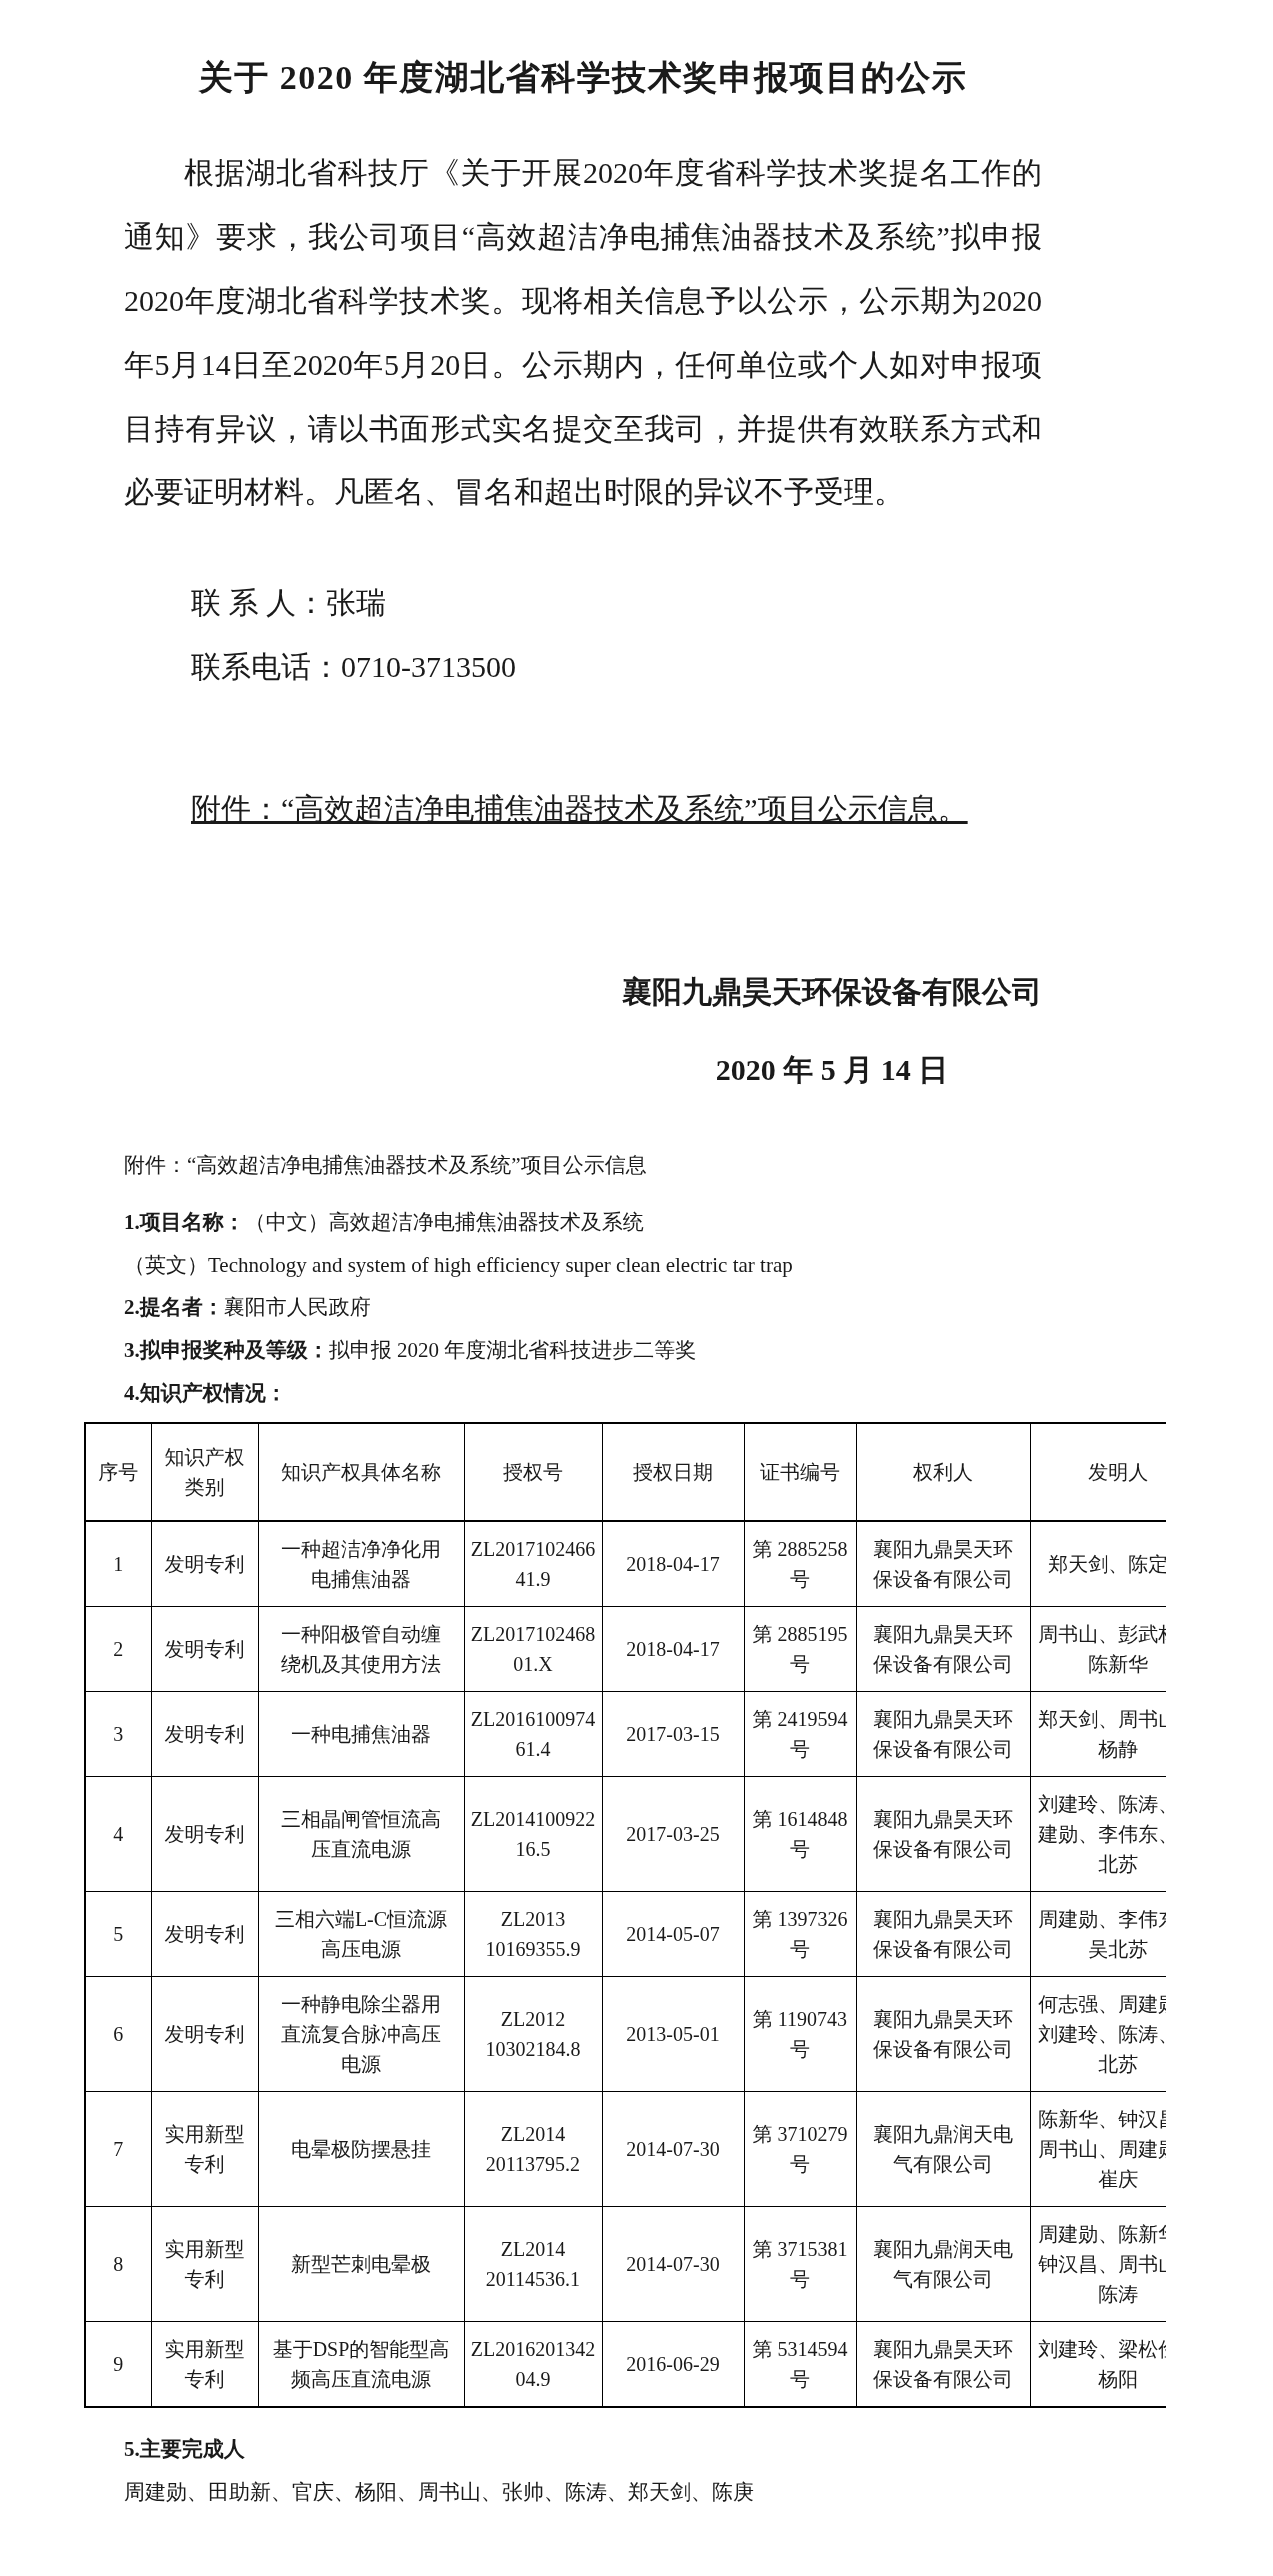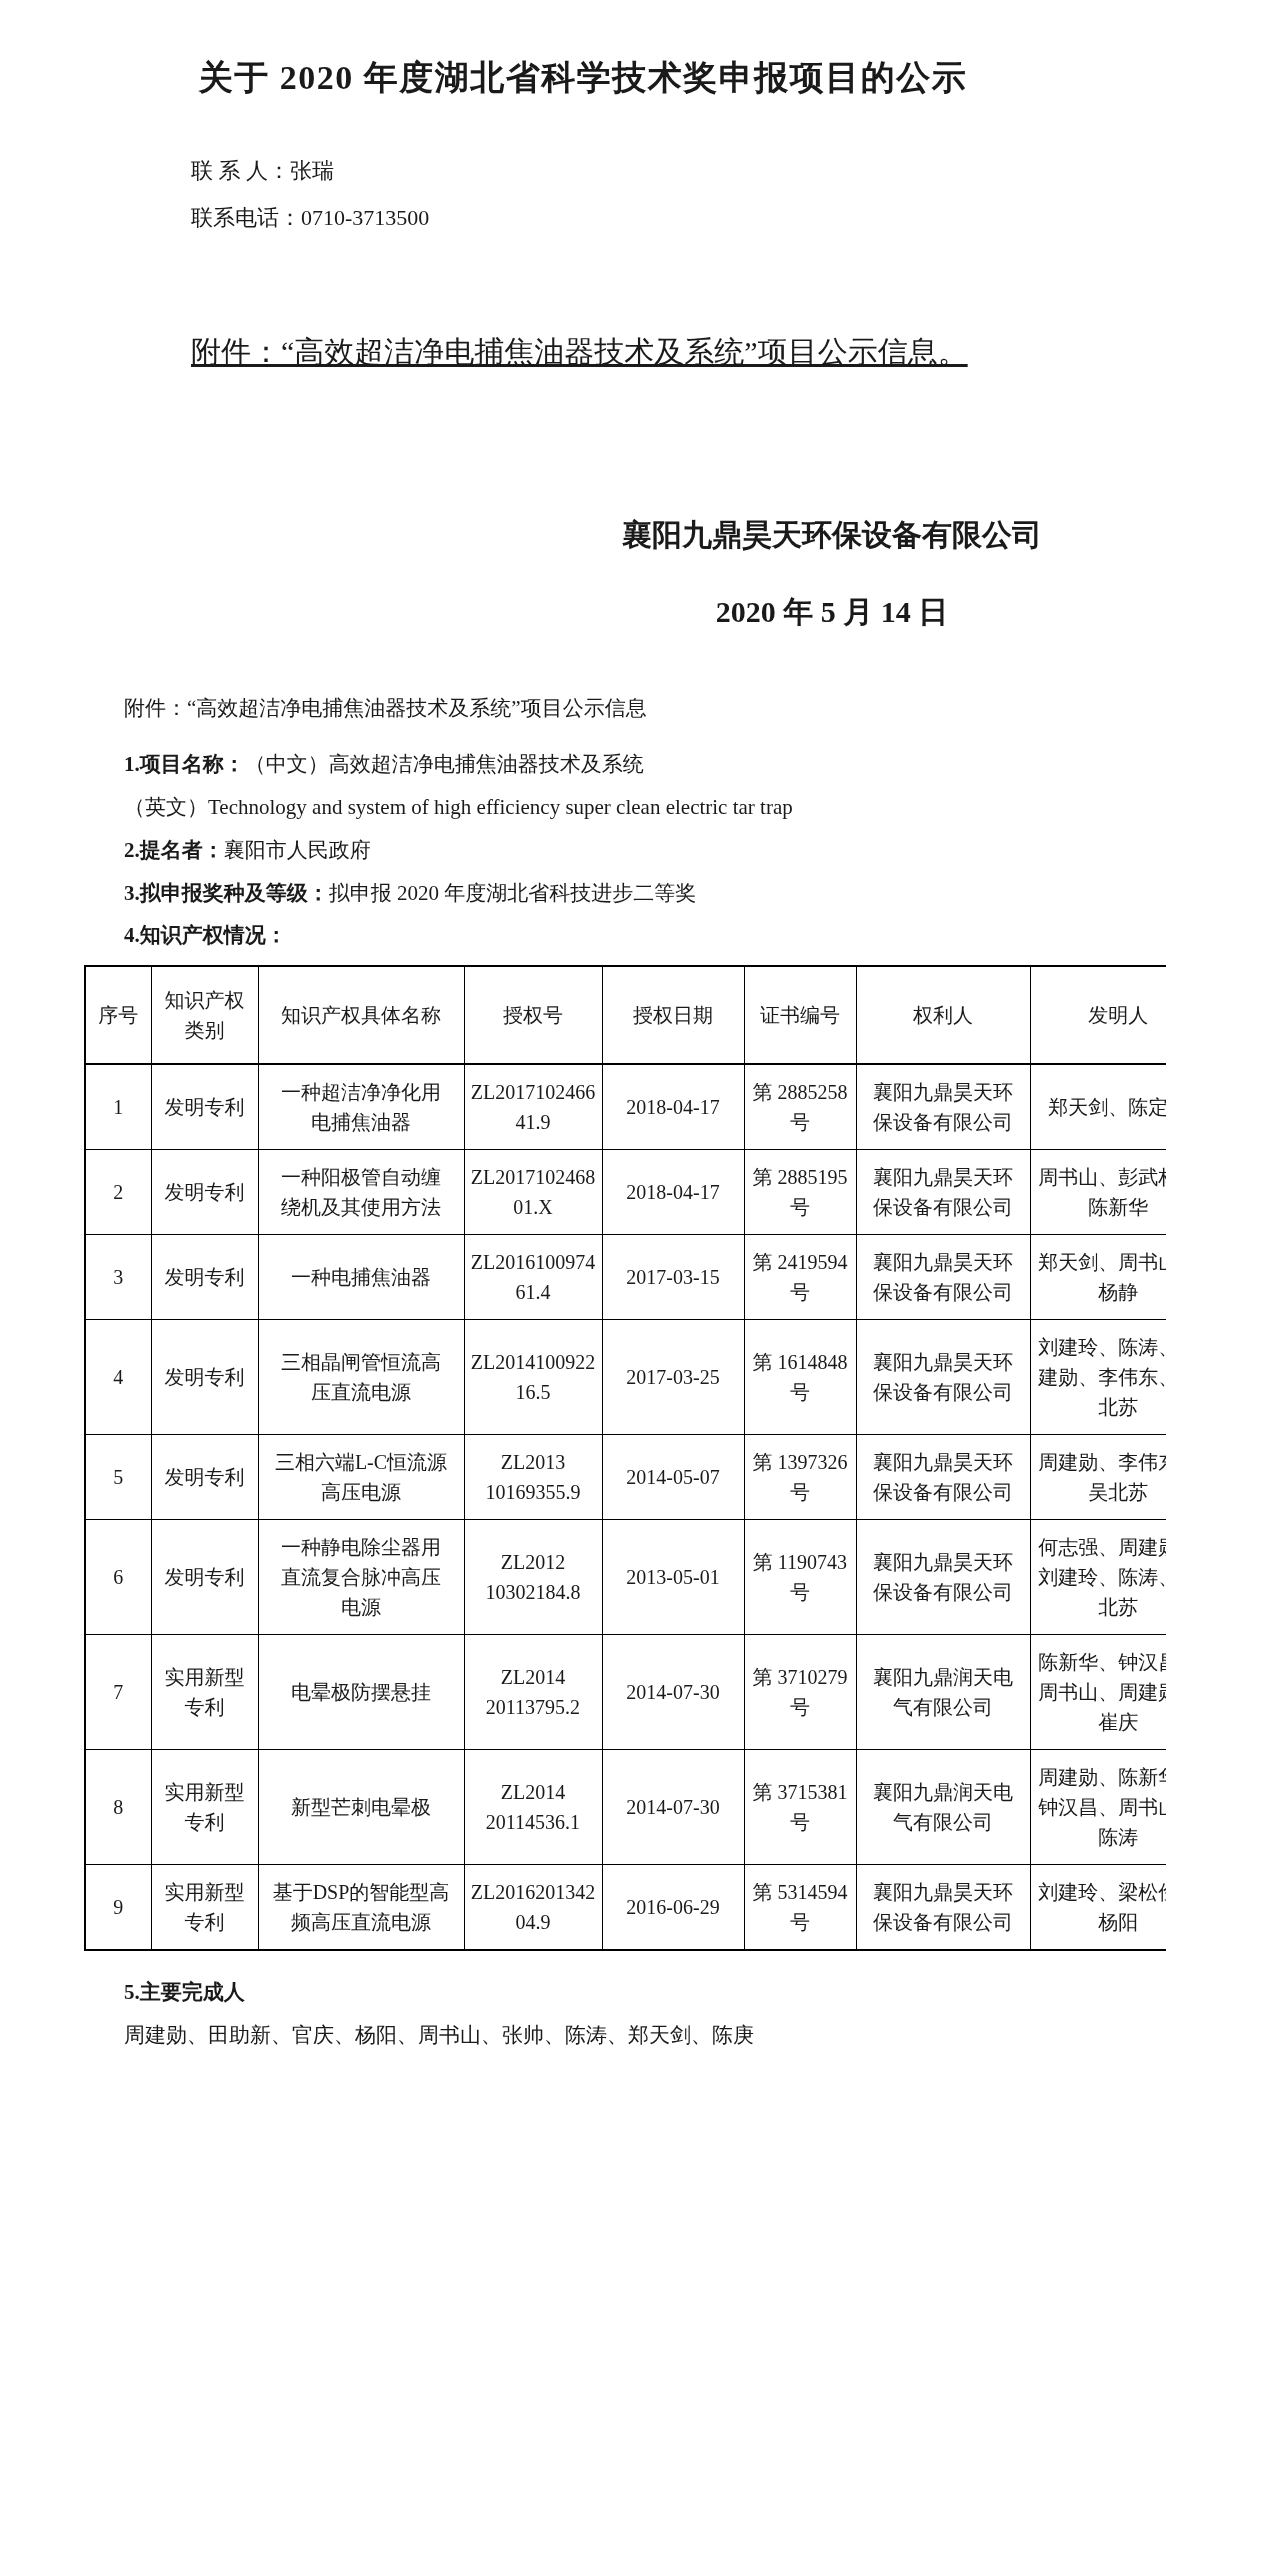--- a/index.html
+++ b/index.html
@@ -26,21 +26,21 @@
   .para-1{
     margin-top:40px;
     font-size:30px;
     line-height:2.13;
     text-align:justify;
     text-indent:2em;
   }
   .contact-block{
     margin-top:47px;
     padding-left:67px;
-    font-size:22px;
+    font-size:30px;
     line-height:2.13;
   }
   .attach-note{
     margin-top:90px;
     padding-left:67px;
     font-size:30px;
     line-height:1.3;
     text-decoration:underline;
   }
   .signature-block{
@@ -88,20 +88,21 @@
   .sec-label{font-weight:bold;}
   .sec-value{line-height:1.8;text-align:justify;}
 </style>
 </head>
 <body>
 
 <div class="page">
 
   <h1 class="doc-title">关于 2020 年度湖北省科学技术奖申报项目的公示</h1>
 
+  <p class="para-1">根据湖北省科技厅《关于开展2020年度省科学技术奖提名工作的通知》要求，我公司项目“高效超洁净电捕焦油器技术及系统”拟申报2020年度湖北省科学技术奖。现将相关信息予以公示，公示期为2020年5月14日至2020年5月20日。公示期内，任何单位或个人如对申报项目持有异议，请以书面形式实名提交至我司，并提供有效联系方式和必要证明材料。凡匿名、冒名和超出时限的异议不予受理。</p>
 
   <div class="contact-block">
     <div>联 系 人：张瑞</div>
     <div>联系电话：0710-3713500</div>
   </div>
 
   <div class="attach-note">附件：“高效超洁净电捕焦油器技术及系统”项目公示信息。</div>
 
   <div class="signature-block">
     <div class="signature-inner">

